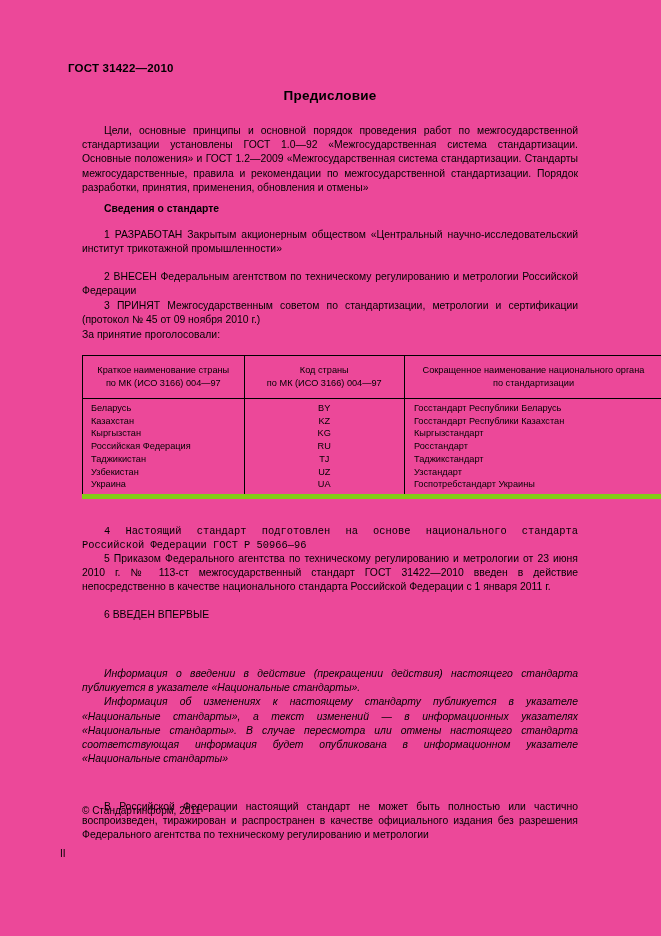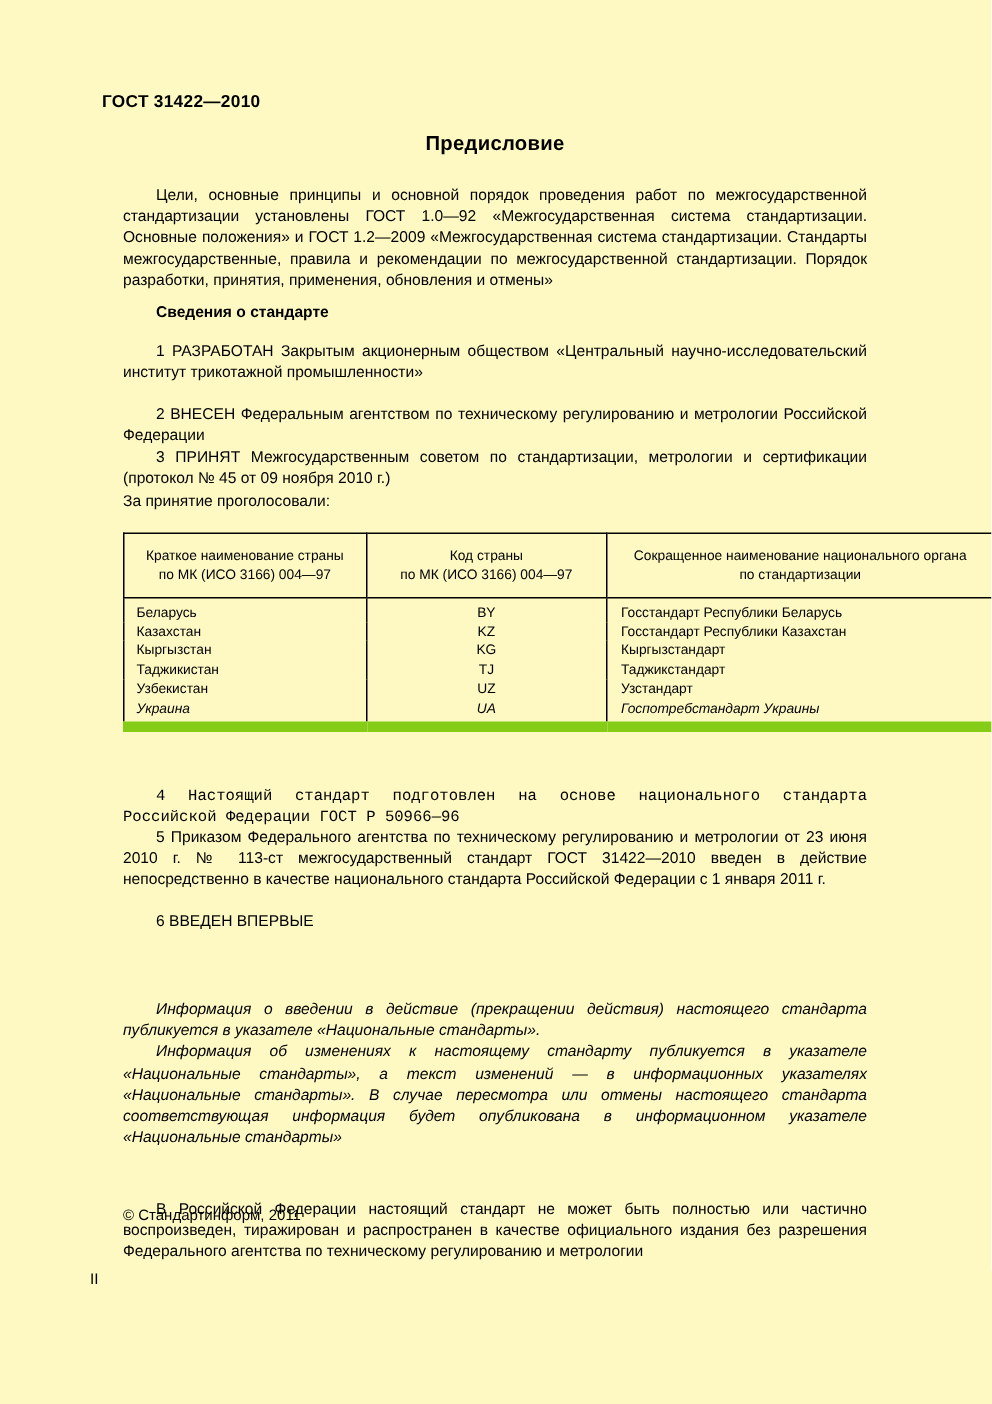--- a/index.html
+++ b/index.html
@@ -4,21 +4,21 @@
 <style>
   html, body {
     margin: 0;
     padding: 0;
     background: #ffffff;
   }
   .page {
     position: relative;
     width: 661px;
     height: 936px;
-    background: #fef9c3;
+    background: #ec4899;
     font-family: "Liberation Sans", "DejaVu Sans", sans-serif;
     color: #000000;
     overflow: hidden;
   }
   .content {
     position: absolute;
     left: 82px;
     top: 0;
     width: 496px;
   }
@@ -98,21 +98,21 @@
     padding: 0 0 0 8px;
     white-space: nowrap;
   }
   .vote-table tbody tr:first-child td { padding-top: 3px; margin-top: 12px; }
   .vote-table tbody tr:last-child td { padding-bottom: 3px; }
   .vote-table tbody td.code {
     text-align: center;
     padding-left: 0;
   }
   .vote-table tbody td.org { padding-left: 9px; }
-  .vote-table tbody tr:last-child td { border-bottom: 7px solid #84cc16; font-style: italic; }
+  .vote-table tbody tr:last-child td { border-bottom: 5px solid #84cc16; }
   .vote-table tbody tr:first-child td { border-top: 1px solid #000; }
   .col-country { width: 136px; }
   .col-code { width: 135px; }
   .col-org { width: 225px; }
 
   
   .copyright {
     position: absolute;
     left: 0;
     top: 805px;
@@ -190,20 +190,25 @@
           <td class="col-country">Казахстан</td>
           <td class="col-code code">KZ</td>
           <td class="col-org org">Госстандарт Республики Казахстан</td>
         </tr>
         <tr>
           <td class="col-country">Кыргызстан</td>
           <td class="col-code code">KG</td>
           <td class="col-org org">Кыргызстандарт</td>
         </tr>
         <tr>
+          <td class="col-country">Российская Федерация</td>
+          <td class="col-code code">RU</td>
+          <td class="col-org org">Росстандарт</td>
+        </tr>
+        <tr>
           <td class="col-country">Таджикистан</td>
           <td class="col-code code">TJ</td>
           <td class="col-org org">Таджикстандарт</td>
         </tr>
         <tr>
           <td class="col-country">Узбекистан</td>
           <td class="col-code code">UZ</td>
           <td class="col-org org">Узстандарт</td>
         </tr>
         <tr>

